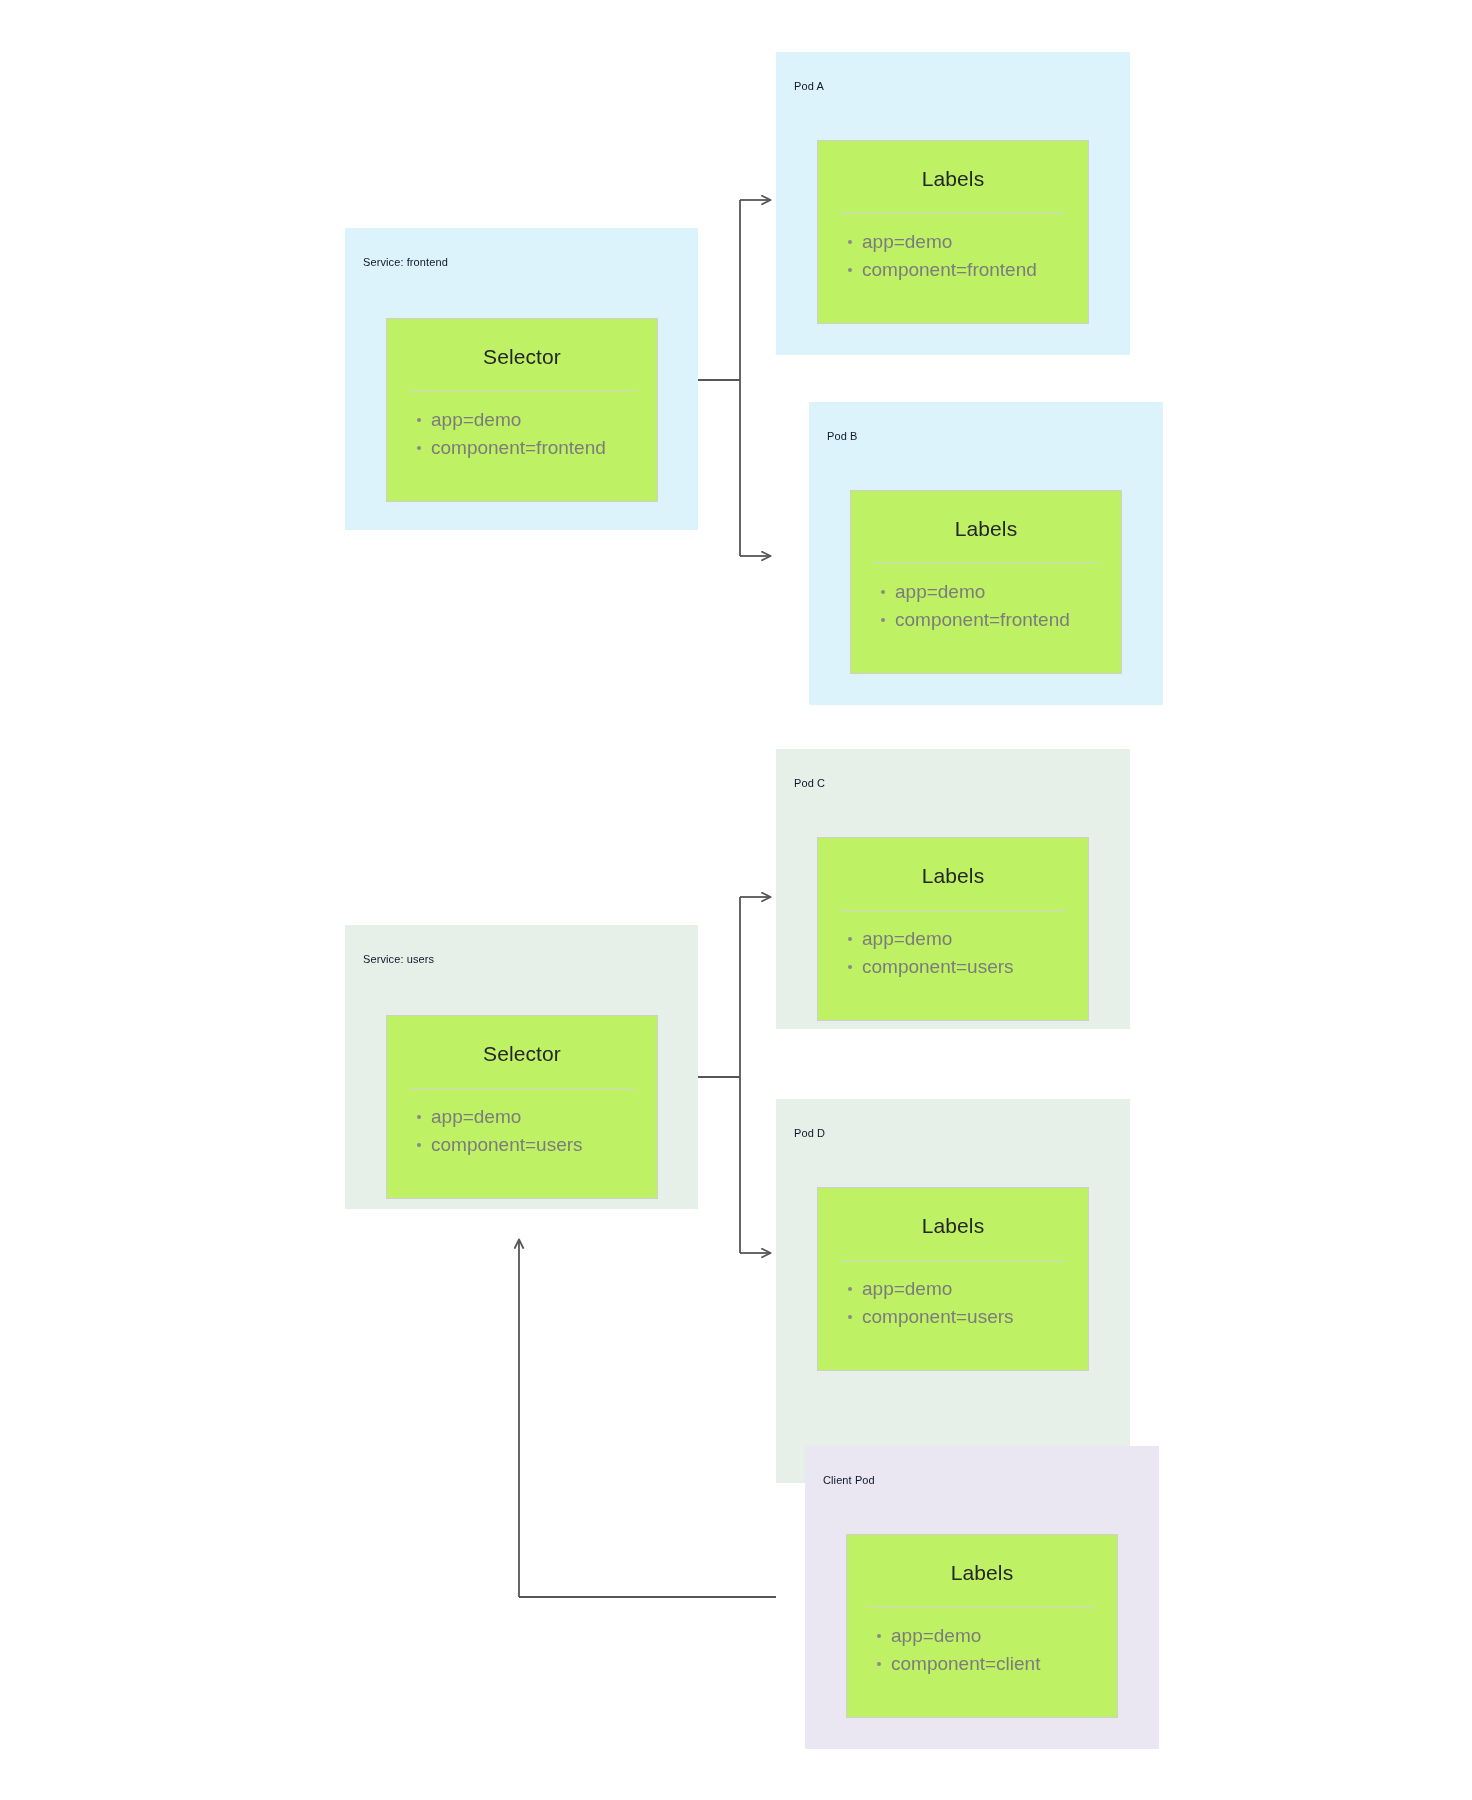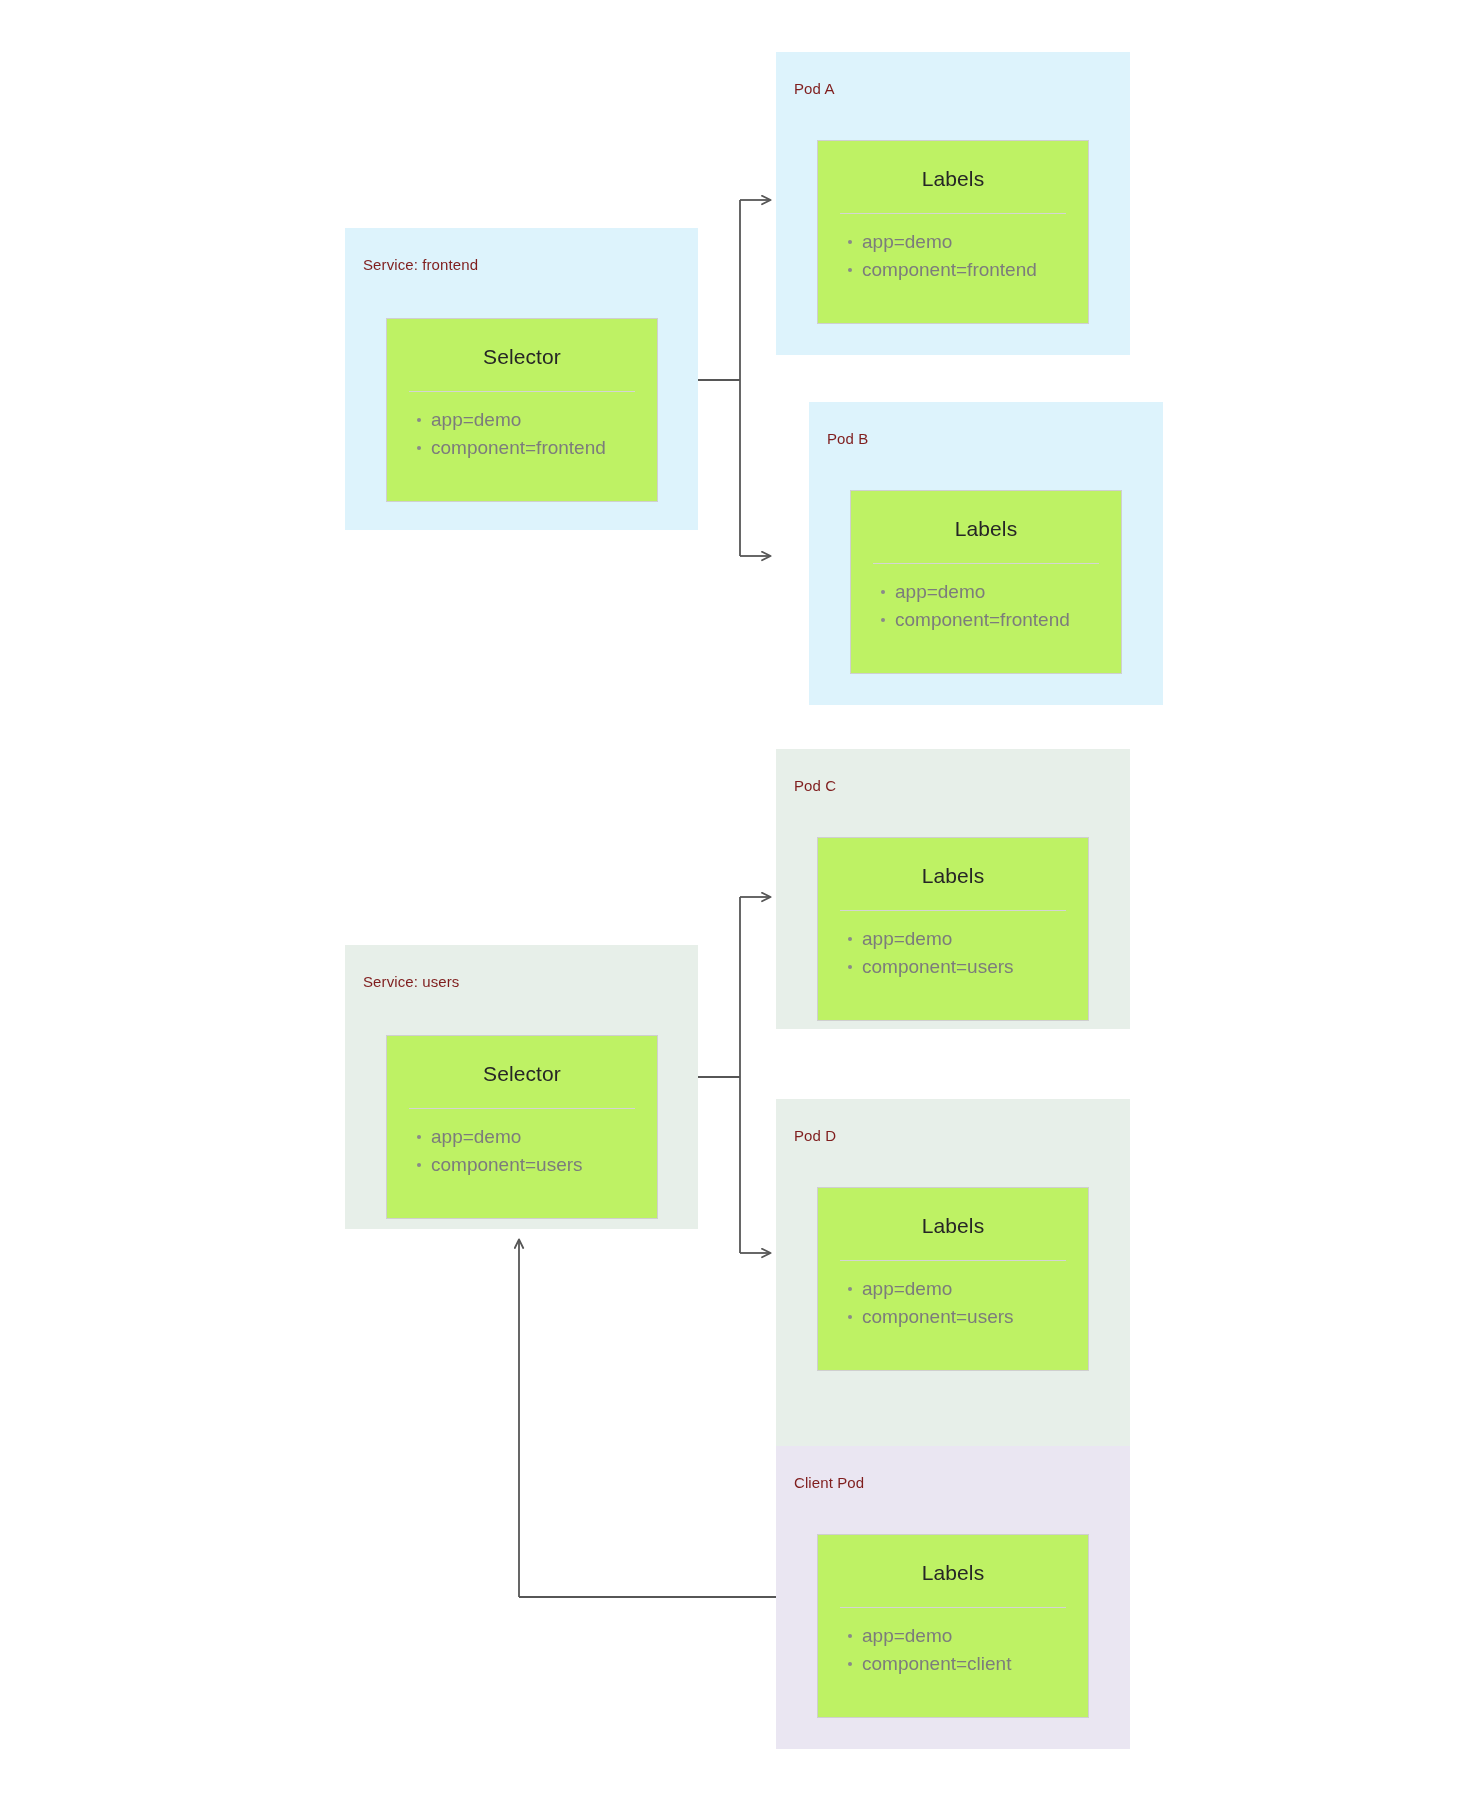--- a/index.html
+++ b/index.html
@@ -25,22 +25,22 @@
 
   
   .group {
     position: absolute;
     box-sizing: border-box;
   }
   .group-title {
     position: absolute;
     left: 18px;
     top: 28px;
-    font-size: 15px;
-    color: #7f1d1d;
+    font-size: 11px;
+    color: #0f172a;
     letter-spacing: 0.1px;
     white-space: nowrap;
   }
 
   .tint-blue   { background: #ddf3fc; }
   .tint-green  { background: #e7efe9; }
   .tint-purple { background: #eae6f2; }
 
   
   .card {
@@ -129,21 +129,21 @@
     <div class="card" style="left:41px; top:88px; width:272px; height:184px;">
       <div class="card-title">Labels</div>
       <div class="card-rule"></div>
       <ul class="card-list">
         <li>app=demo</li>
         <li>component=frontend</li>
       </ul>
     </div>
   </div>
 
-  <div class="group tint-green" style="left:345px; top:925px; width:353px; height:284px;margin-top:20px;">
+  <div class="group tint-green" style="left:345px; top:925px; width:353px; height:284px;">
     <div class="group-title">Service: users</div>
     <div class="card" style="left:41px; top:90px; width:272px; height:184px;">
       <div class="card-title">Selector</div>
       <div class="card-rule"></div>
       <ul class="card-list">
         <li>app=demo</li>
         <li>component=users</li>
       </ul>
     </div>
   </div>
@@ -165,21 +165,21 @@
     <div class="card" style="left:41px; top:88px; width:272px; height:184px;">
       <div class="card-title">Labels</div>
       <div class="card-rule"></div>
       <ul class="card-list">
         <li>app=demo</li>
         <li>component=users</li>
       </ul>
     </div>
   </div>
 
-  <div class="group tint-purple" style="left:776px; top:1446px; width:354px; height:303px;">
+  <div class="group tint-purple" style="left:805px; top:1446px; width:354px; height:303px;">
     <div class="group-title">Client Pod</div>
     <div class="card" style="left:41px; top:88px; width:272px; height:184px;">
       <div class="card-title">Labels</div>
       <div class="card-rule"></div>
       <ul class="card-list">
         <li>app=demo</li>
         <li>component=client</li>
       </ul>
     </div>
   </div>

